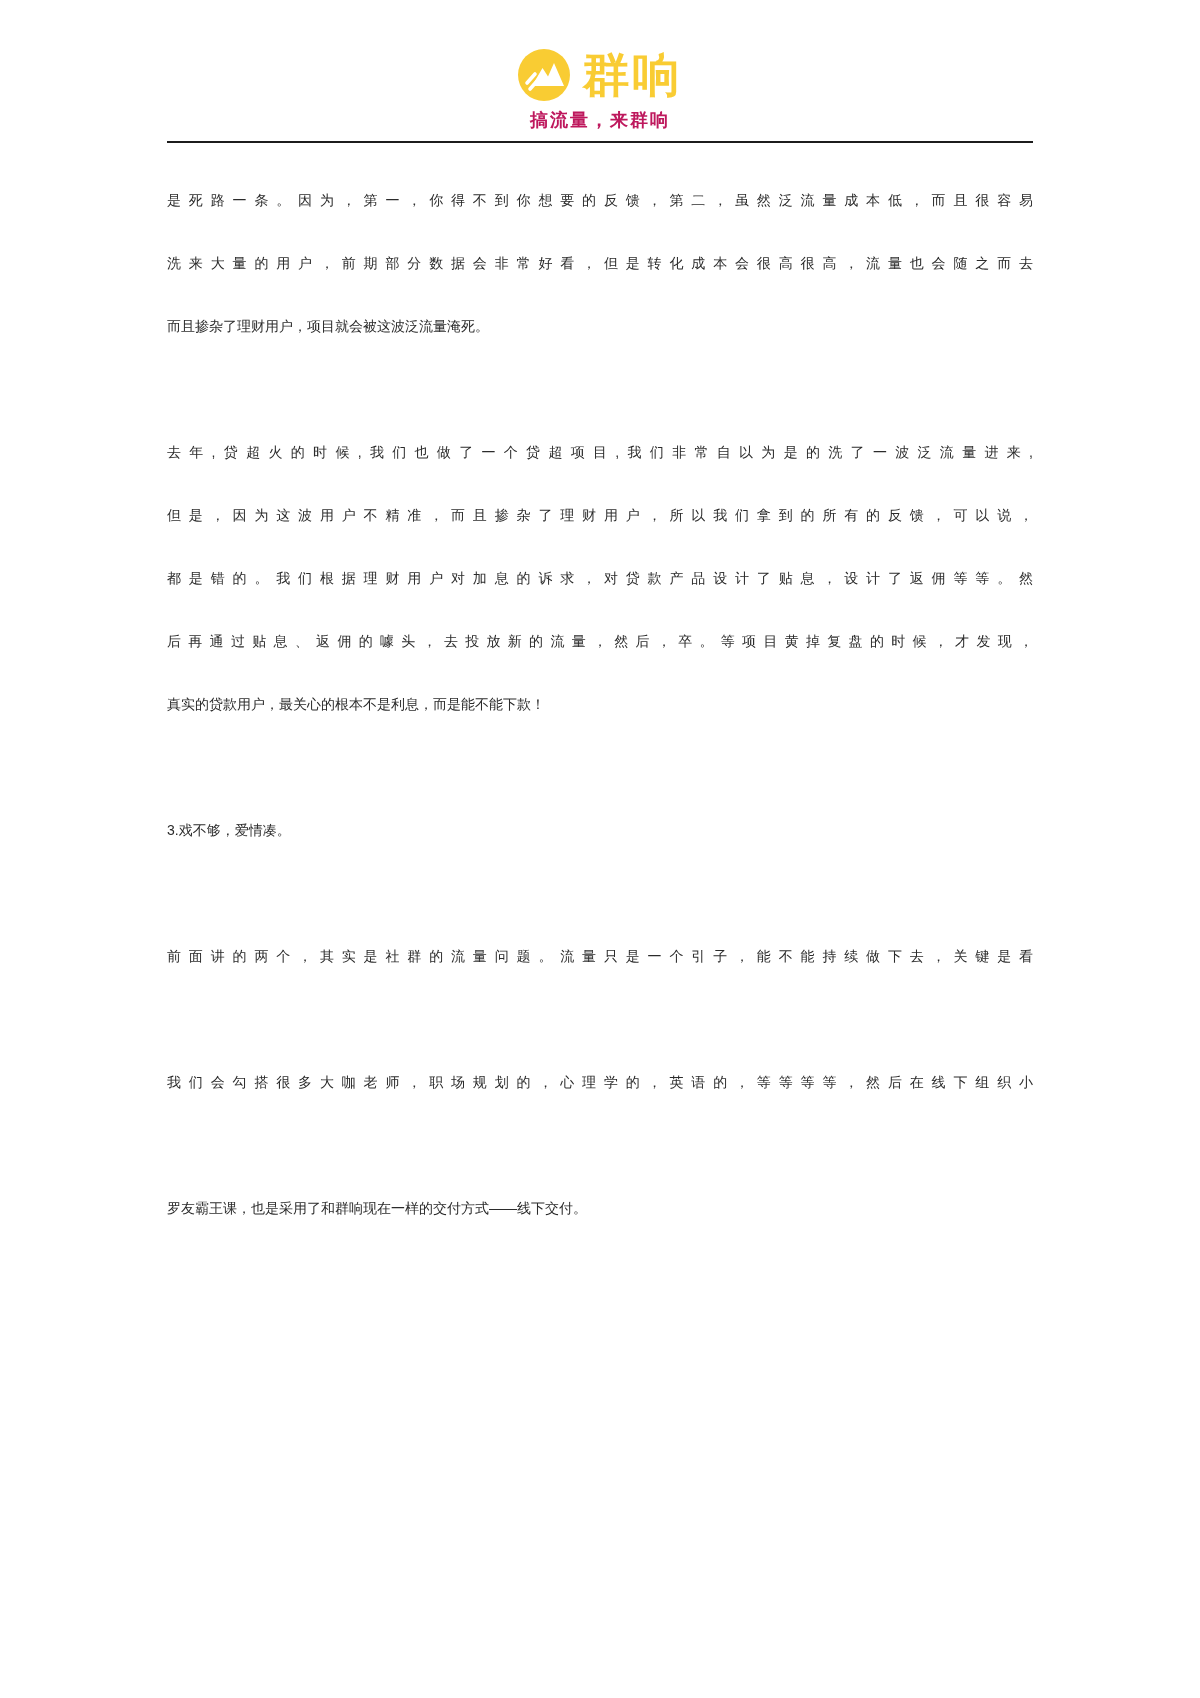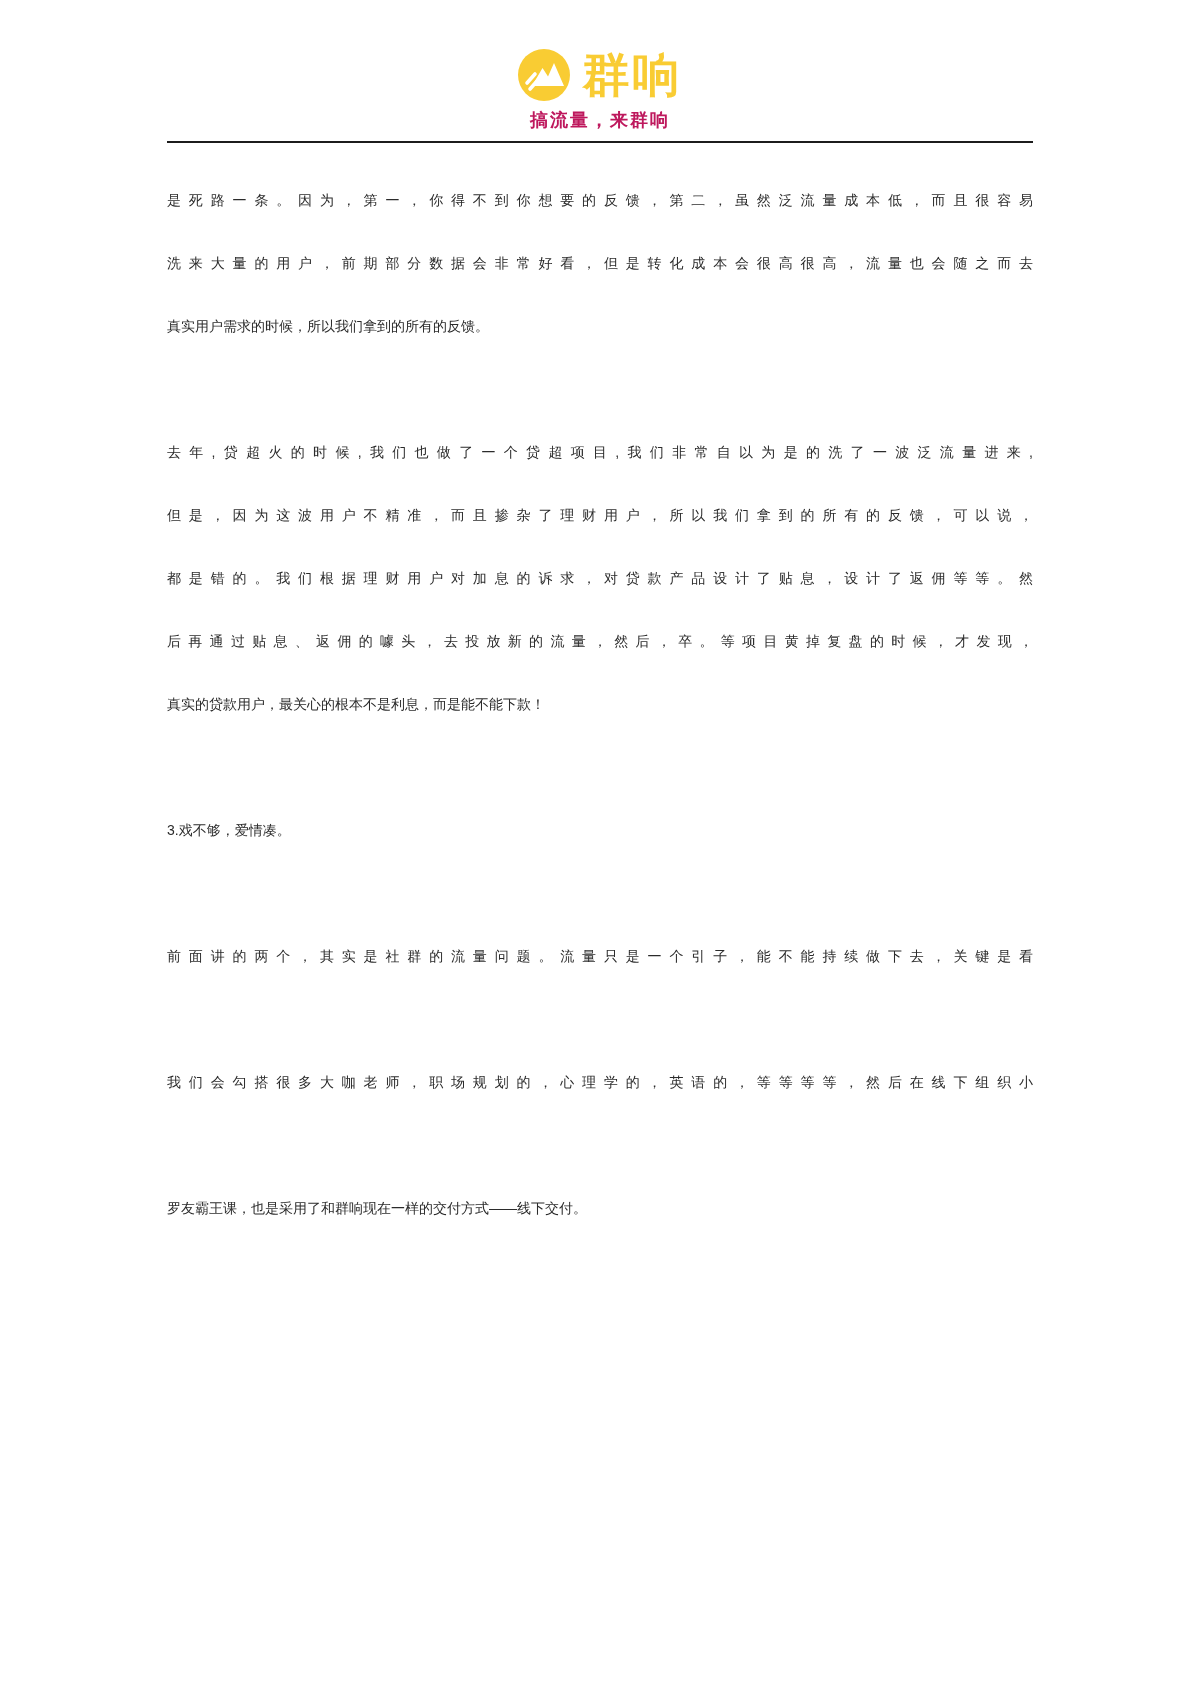--- a/index.html
+++ b/index.html
@@ -83,21 +83,21 @@
       <span class="brand-name" style="color:#F9CC33">群响</span>
     </div>
     <div class="tagline">搞流量，来群响</div>
     <div class="divider"></div>
   </div>
 
   <div class="article">
       <div class="para">
         <div class="line full">是死路一条。因为，第一，你得不到你想要的反馈，第二，虽然泛流量成本低，而且很容易</div>
         <div class="line full">洗来大量的用户，前期部分数据会非常好看，但是转化成本会很高很高，流量也会随之而去</div>
-        <div class="line">真实用户需求的时候，所以我们拿到的所有的反馈。</div>
+        <div class="line">而且掺杂了理财用户，项目就会被这波泛流量淹死。</div>
       </div>
       <div class="para">
         <div class="line full">去年,贷超火的时候,我们也做了一个贷超项目,我们非常自以为是的洗了一波泛流量进来,</div>
         <div class="line full">但是，因为这波用户不精准，而且掺杂了理财用户，所以我们拿到的所有的反馈，可以说，</div>
         <div class="line full">都是错的。我们根据理财用户对加息的诉求，对贷款产品设计了贴息，设计了返佣等等。然</div>
         <div class="line full">后再通过贴息、返佣的噱头，去投放新的流量，然后，卒。等项目黄掉复盘的时候，才发现，</div>
         <div class="line">真实的贷款用户，最关心的根本不是利息，而是能不能下款！</div>
       </div>
       <div class="para">
         <div class="line">3.戏不够，爱情凑。</div>

